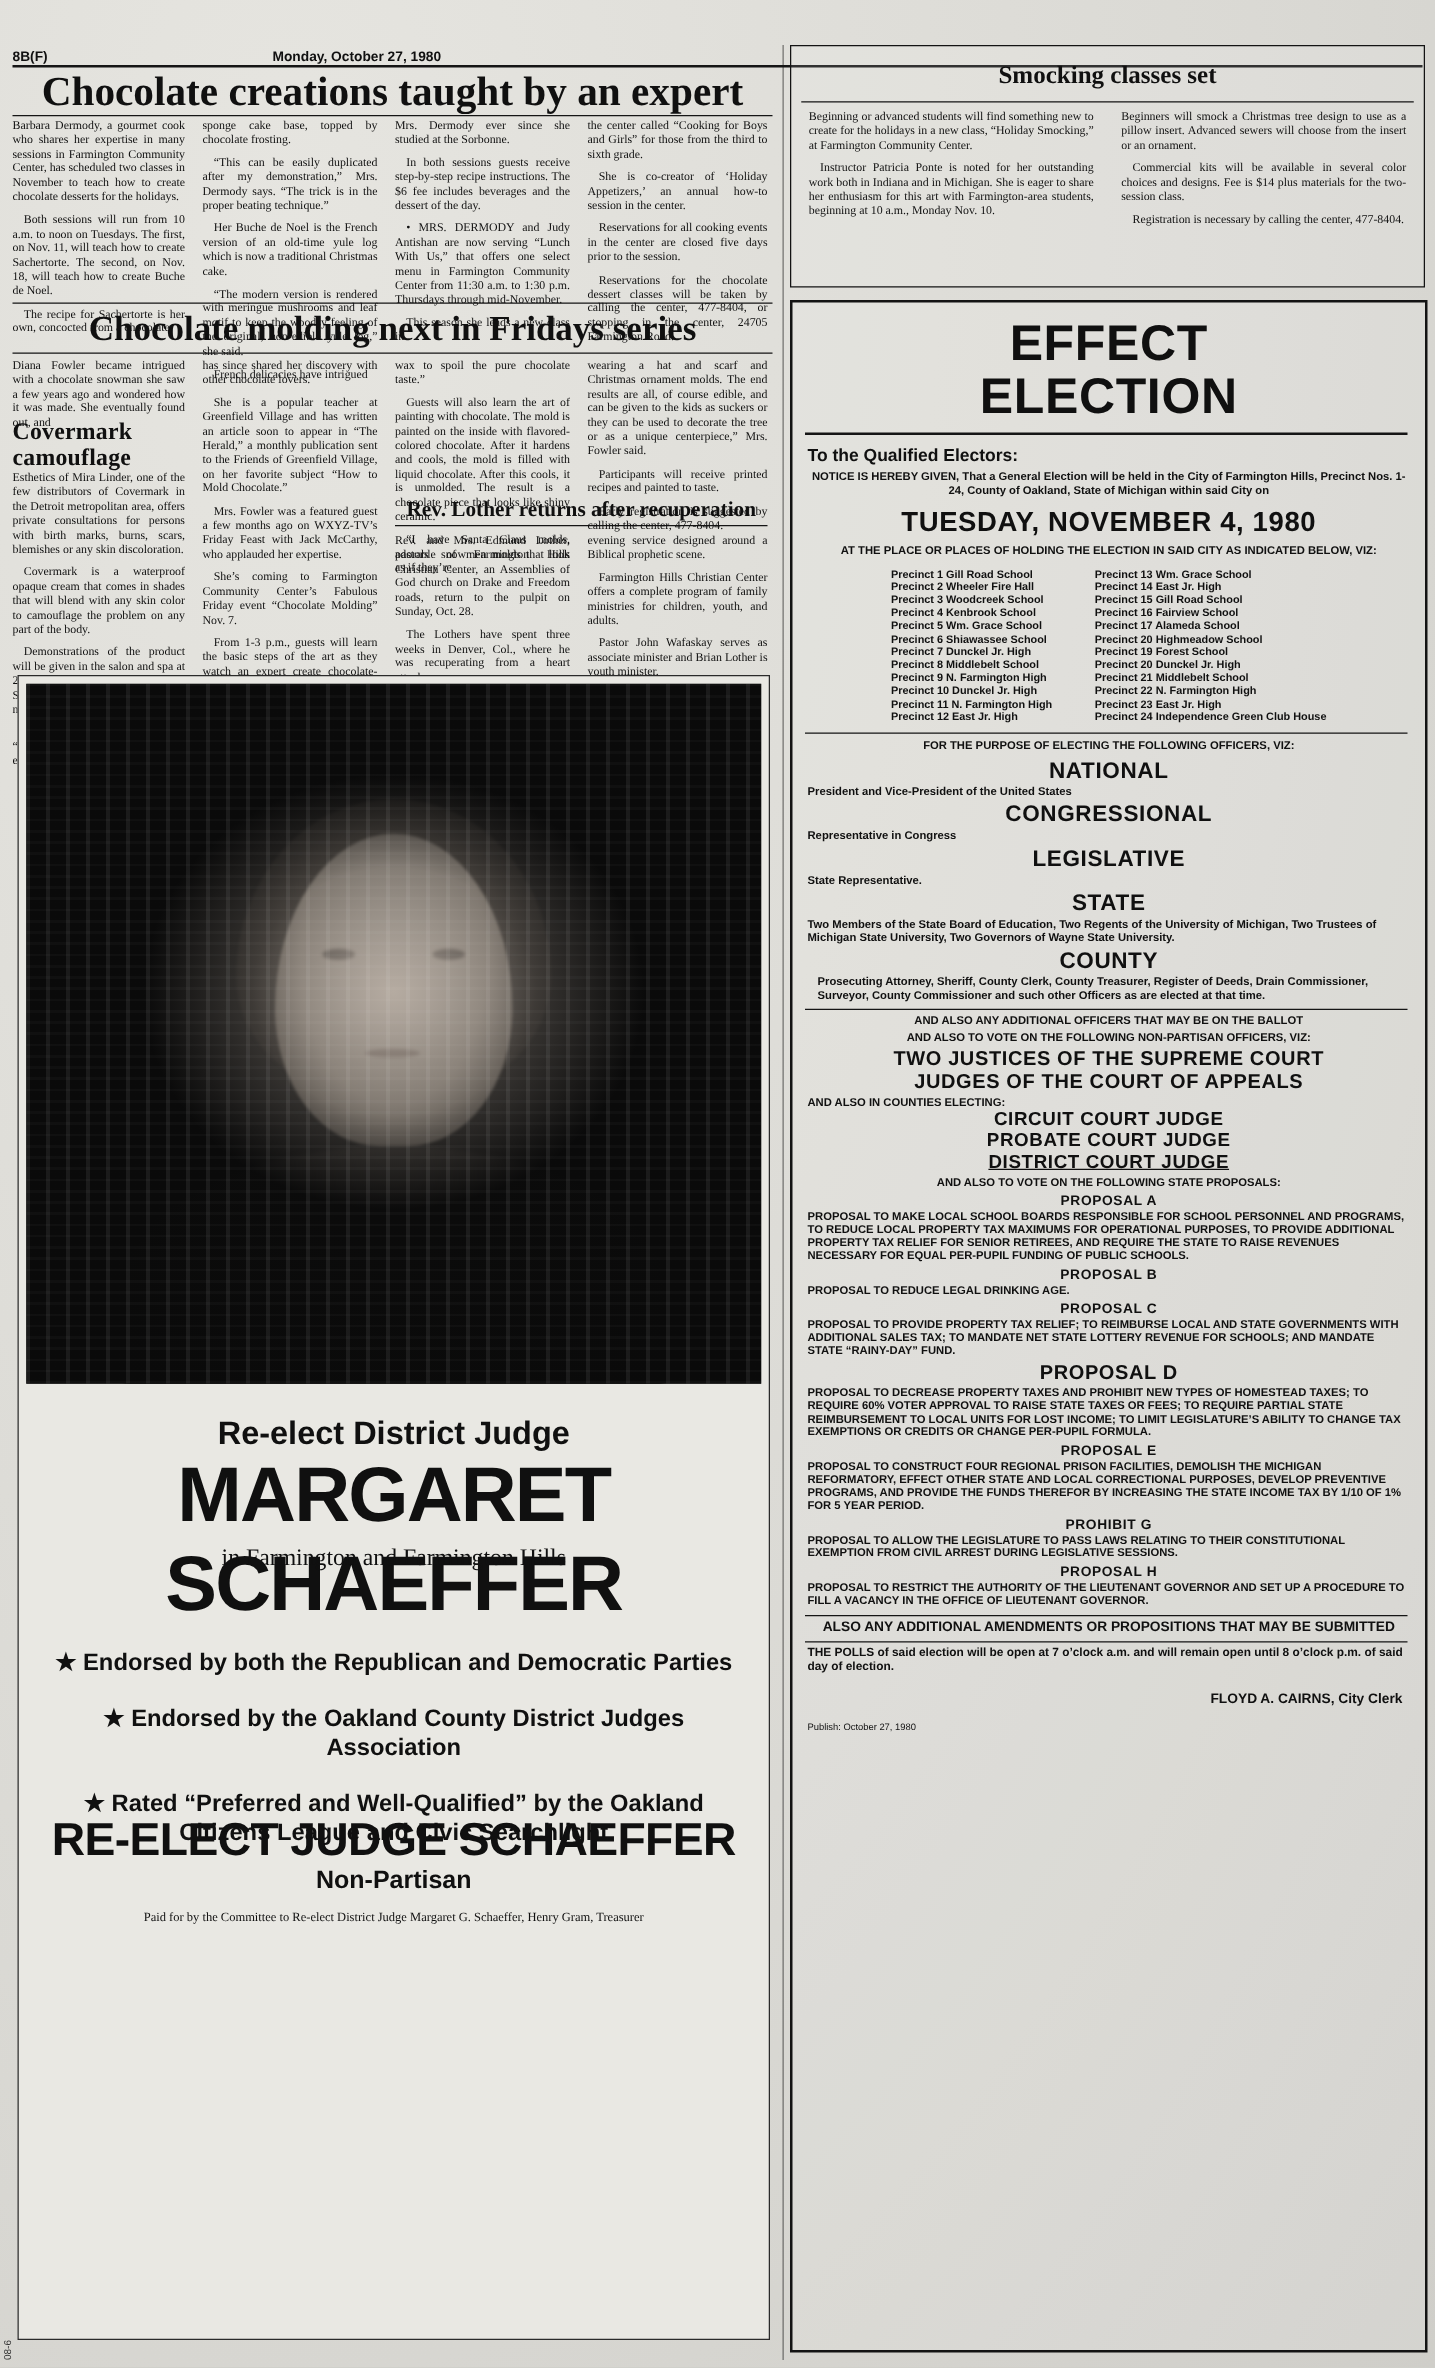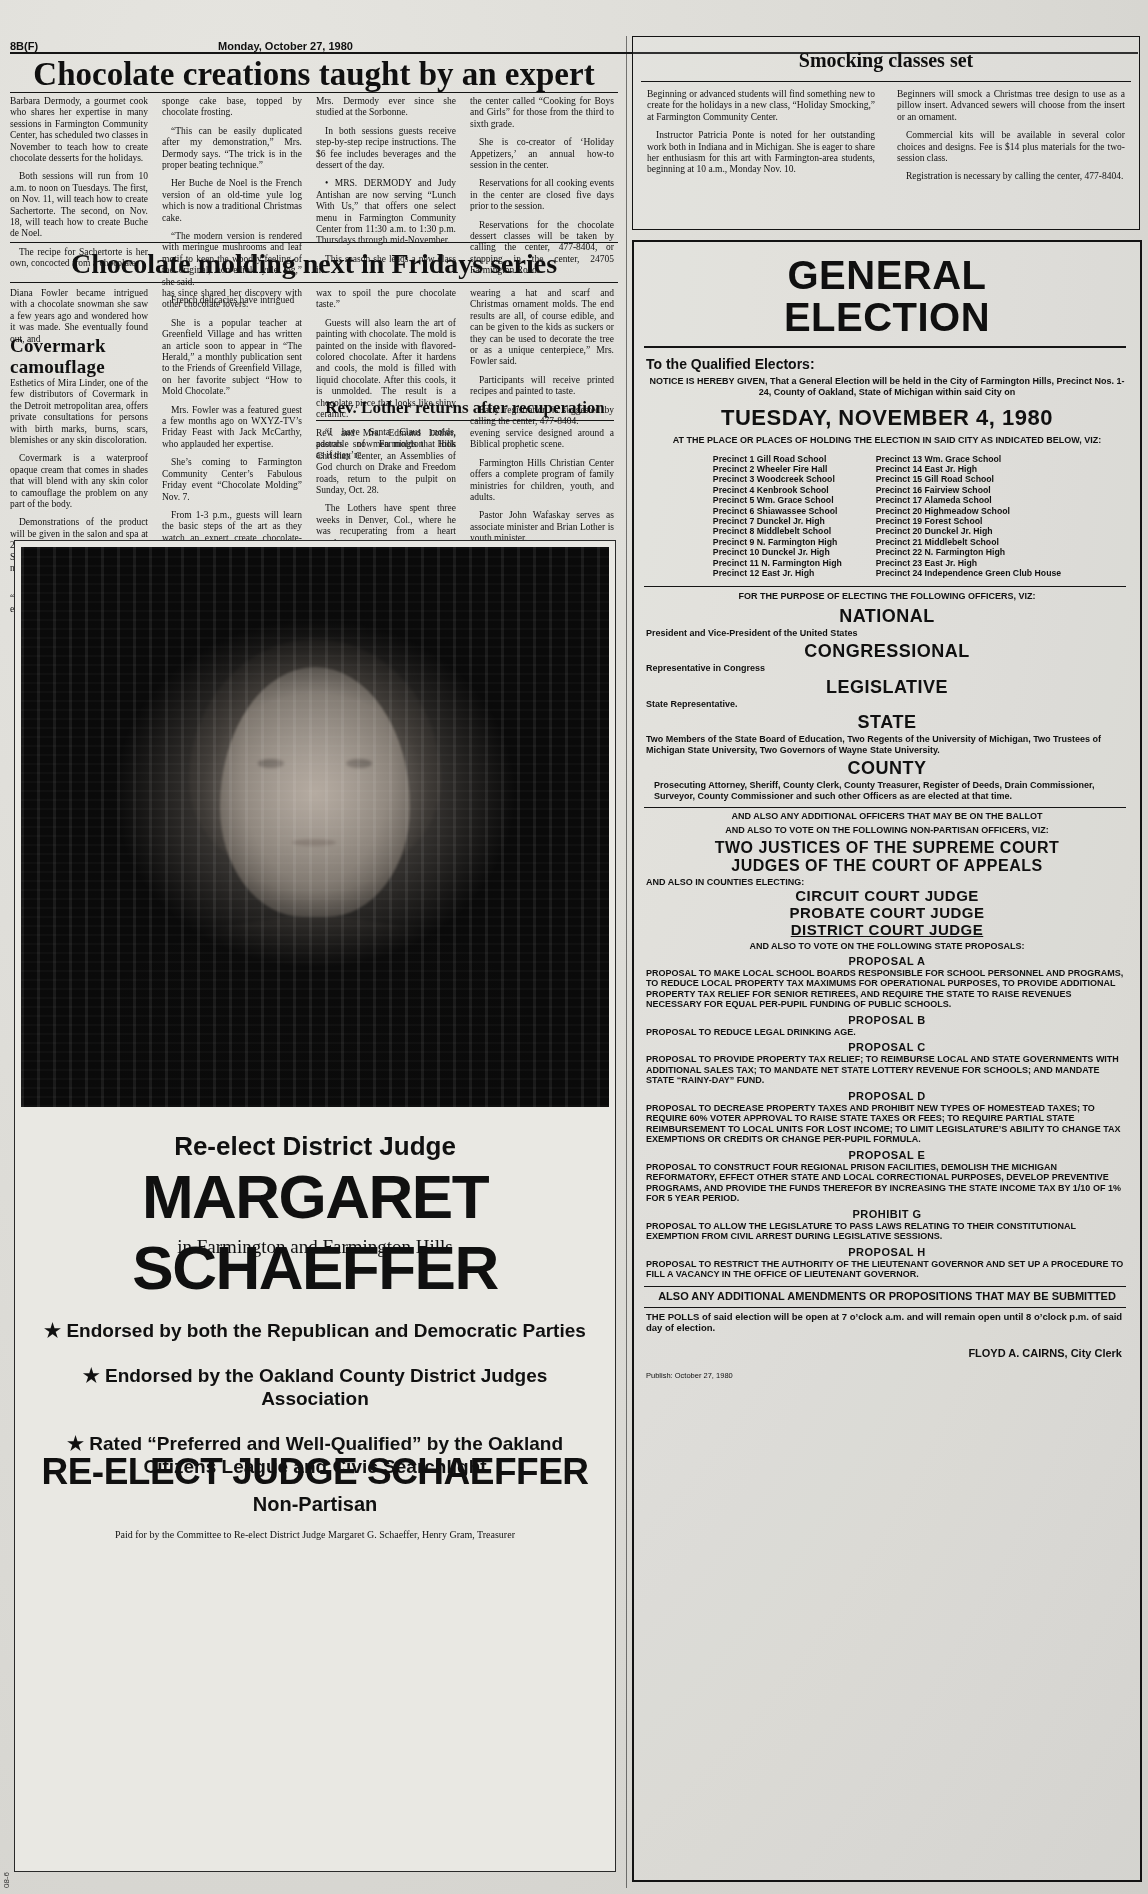--- a/index.html
+++ b/index.html
@@ -241,21 +241,21 @@
       <div>★ Rated “Preferred and Well-Qualified” by the Oakland Citizens League and Civic Searchlight</div>
     </div>
     <div class="reelect">RE-ELECT JUDGE SCHAEFFER</div>
     <div class="nonpart">Non-Partisan</div>
     <div class="paidfor">Paid for by the Committee to Re-elect District Judge Margaret G. Schaeffer, Henry Gram, Treasurer</div>
   </div>
 
   <div class="sidecode">08-6</div>
 
   <div class="railbox" style="left:632px;top:240px;width:506px;height:1638px;">
-    <div class="adtitle" style="margin-top:12px;font-size:40px;line-height:42px;">GENERAL</div>
+    <div class="adtitle" style="margin-top:12px;font-size:40px;line-height:42px;">EFFECT</div>
     <div class="adtitle" style="font-size:40px;line-height:42px;">ELECTION</div>
     <div class="rule" style="position:relative;left:10px;margin-top:8px;width:482px;height:2px;"></div>
 
     <div class="sans b" style="margin:8px 0 0 12px;font-size:14px;">To the Qualified Electors:</div>
     <div class="sans b ctr smtxt" style="margin:4px 12px 0 12px;">NOTICE IS HEREBY GIVEN, That a General Election will be held in the City of Farmington Hills, Precinct Nos. 1-24, County of Oakland, State of Michigan within said City on</div>
 
     <div class="adtitle" style="margin-top:8px;font-size:22px;">TUESDAY, NOVEMBER 4, 1980</div>
     <div class="sans b ctr smtxt" style="margin:4px 14px 0 14px;">AT THE PLACE OR PLACES OF HOLDING THE ELECTION IN SAID CITY AS INDICATED BELOW, VIZ:</div>
 
     <table class="prec" style="margin:8px auto 0 auto;border-collapse:collapse;">
@@ -347,21 +347,21 @@
     </div>
     <div>
       <div class="adtitle" style="margin-top:4px;font-size:11px;">PROPOSAL B</div>
       <div class="sans b smtxt" style="margin:1px 12px 0 12px;">PROPOSAL TO REDUCE LEGAL DRINKING AGE.</div>
     </div>
     <div>
       <div class="adtitle" style="margin-top:4px;font-size:11px;">PROPOSAL C</div>
       <div class="sans b smtxt" style="margin:1px 12px 0 12px;">PROPOSAL TO PROVIDE PROPERTY TAX RELIEF; TO REIMBURSE LOCAL AND STATE GOVERNMENTS WITH ADDITIONAL SALES TAX; TO MANDATE NET STATE LOTTERY REVENUE FOR SCHOOLS; AND MANDATE STATE “RAINY-DAY” FUND.</div>
     </div>
     <div>
-      <div class="adtitle" style="margin-top:4px;font-size:11px;">PROPOSAL D</div>
+      <div class="adtitle" style="margin-top:4px;font-size:16px;">PROPOSAL D</div>
       <div class="sans b smtxt" style="margin:1px 12px 0 12px;">PROPOSAL TO DECREASE PROPERTY TAXES AND PROHIBIT NEW TYPES OF HOMESTEAD TAXES; TO REQUIRE 60% VOTER APPROVAL TO RAISE STATE TAXES OR FEES; TO REQUIRE PARTIAL STATE REIMBURSEMENT TO LOCAL UNITS FOR LOST INCOME; TO LIMIT LEGISLATURE’S ABILITY TO CHANGE TAX EXEMPTIONS OR CREDITS OR CHANGE PER-PUPIL FORMULA.</div>
     </div>
     <div>
       <div class="adtitle" style="margin-top:4px;font-size:11px;">PROPOSAL E</div>
       <div class="sans b smtxt" style="margin:1px 12px 0 12px;">PROPOSAL TO CONSTRUCT FOUR REGIONAL PRISON FACILITIES, DEMOLISH THE MICHIGAN REFORMATORY, EFFECT OTHER STATE AND LOCAL CORRECTIONAL PURPOSES, DEVELOP PREVENTIVE PROGRAMS, AND PROVIDE THE FUNDS THEREFOR BY INCREASING THE STATE INCOME TAX BY 1/10 OF 1% FOR 5 YEAR PERIOD.</div>
     </div>
     <div>
       <div class="adtitle" style="margin-top:4px;font-size:11px;">PROHIBIT G</div>
       <div class="sans b smtxt" style="margin:1px 12px 0 12px;">PROPOSAL TO ALLOW THE LEGISLATURE TO PASS LAWS RELATING TO THEIR CONSTITUTIONAL EXEMPTION FROM CIVIL ARREST DURING LEGISLATIVE SESSIONS.</div>
     </div>

